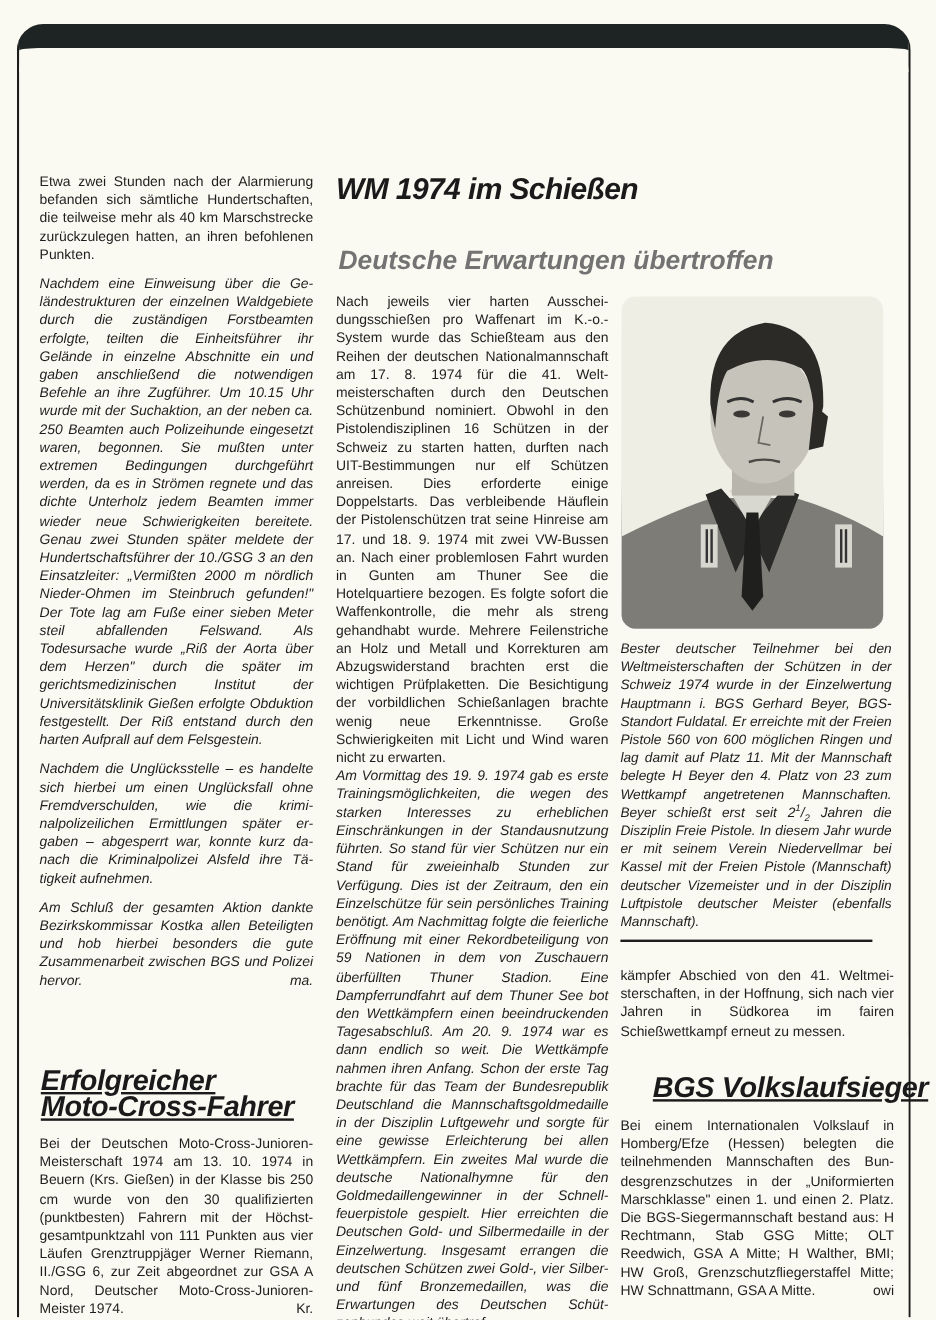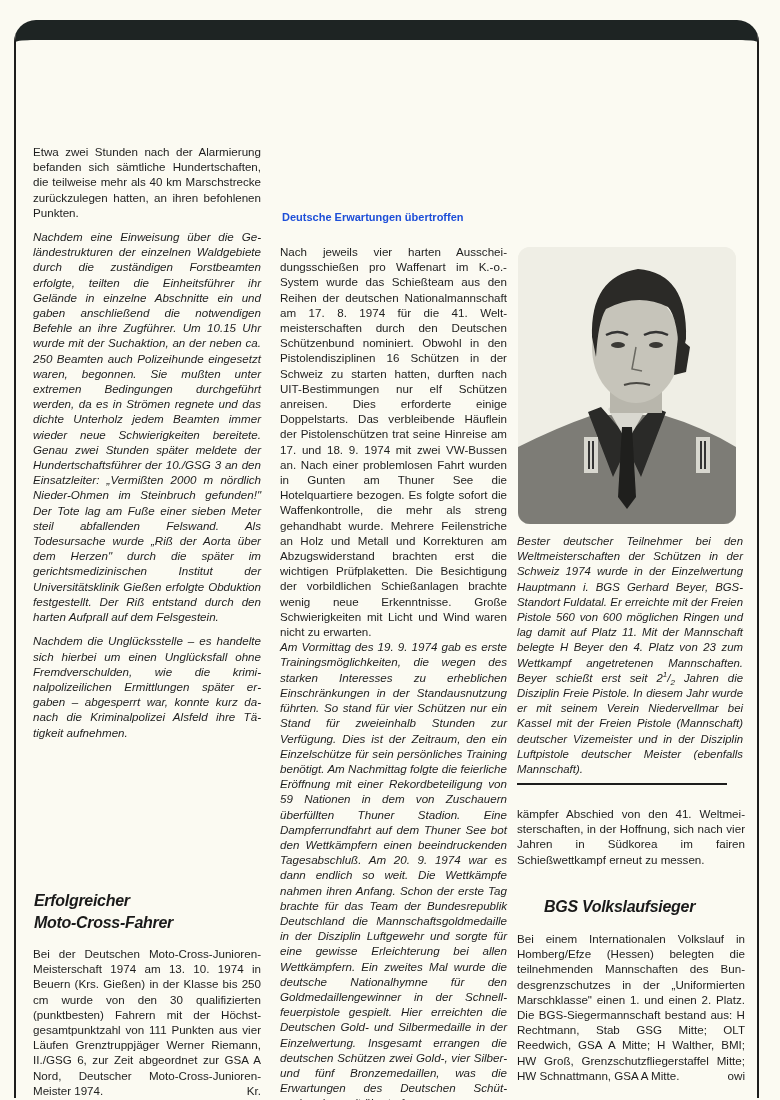--- a/index.html
+++ b/index.html
@@ -31,67 +31,69 @@
   .col-right { left: 517px; width: 228px; }
   .headline {
     position: absolute; left: 280px; top: 144px; width: 460px;
     font-family: "Liberation Sans", sans-serif;
     font-weight: bold; font-style: italic;
     font-size: 25px; line-height: 28px; letter-spacing: -0.5px;
     color: #1a1a1a;
   }
   .subhead {
     position: absolute; left: 282px; top: 207px; width: 460px;
-    font-weight: bold; font-size: 11px; line-height: 20px;
-    color: #1d4ed8;
+    font-weight: bold; font-style: italic; font-size: 22px; line-height: 20px;
+    color: #737373;
   }
   .photo {
     position: absolute; left: 518px; top: 247px; width: 218px; height: 277px;
     border-radius: 12px;
     background: linear-gradient(180deg, #f0efe6 0%, #e7e6dc 55%, #8d8c85 70%, #76756f 100%);
     overflow: hidden;
   }
   .photo svg { display: block; }
   .caption {
     position: absolute; left: 517px; top: 534px; width: 226px;
     font-style: italic; font-size: 11.4px; line-height: 15.2px; text-align: justify;
   }
   .caption p { margin: 0; }
   .rule {
     position: absolute; left: 517px; top: 783px; width: 210px; height: 2px; background: #1d1d1d;
   }
   .section-head {
     position: absolute; font-weight: bold; font-style: italic;
-    font-size: 16px; line-height: 22px; letter-spacing: -0.3px; color: #1a1a1a;
+    font-size: 24px; line-height: 22px; letter-spacing: -0.3px; color: #1a1a1a; text-decoration: underline;
   }
   .page-number { position: absolute; left: 745px; top: 1074px; font-size: 8px; font-weight: normal; margin-top: 48px; }
   .sig { float: right; }
   sup, sub { font-size: 8px; line-height: 0; }
 </style>
 </head>
 <body>
 
 <div class="frame"></div>
 <div class="frame-inner"></div>
 
 <div class="col col-left">
   <p>Etwa zwei Stunden nach der Alarmie­rung befanden sich sämtliche Hundert­schaften, die teilweise mehr als 40 km Marschstrecke zurückzulegen hatten, an ihren befohlenen Punkten.</p>
   <p>Nachdem eine Einweisung über die Ge­ländestrukturen der einzelnen Waldge­biete durch die zuständigen Forstbeam­ten erfolgte, teilten die Einheitsführer ihr Gelände in einzelne Abschnitte ein und gaben anschließend die notwendigen Befehle an ihre Zugführer. Um 10.15 Uhr wurde mit der Suchaktion, an der neben ca. 250 Beamten auch Polizeihunde ein­gesetzt waren, begonnen. Sie mußten unter extremen Bedingungen durchge­führt werden, da es in Strömen regnete und das dichte Unterholz jedem Beam­ten immer wieder neue Schwierigkeiten bereitete. Genau zwei Stunden später meldete der Hundertschaftsführer der 10./GSG 3 an den Einsatzleiter: „Ver­mißten 2000 m nördlich Nieder-Ohmen im Steinbruch gefunden!" Der Tote lag am Fuße einer sieben Meter steil abfal­lenden Felswand. Als Todesursache wurde „Riß der Aorta über dem Herzen" durch die später im gerichtsmedizini­schen Institut der Universitätsklinik Gie­ßen erfolgte Obduktion festgestellt. Der Riß entstand durch den harten Aufprall auf dem Felsgestein.</p>
   <p>Nachdem die Unglücksstelle – es han­delte sich hierbei um einen Unglücksfall ohne Fremdverschulden, wie die krimi­nalpolizeilichen Ermittlungen später er­gaben – abgesperrt war, konnte kurz da­nach die Kriminalpolizei Alsfeld ihre Tä­tigkeit aufnehmen.</p>
+  <p><span>Am Schluß der gesamten Aktion dankte Bezirkskommissar Kostka allen Beteilig­ten und hob hierbei besonders die gute Zusammenarbeit zwischen BGS und Po­lizei hervor.</span> <span class="sig">ma.</span></p>
 </div>
 
 <div class="section-head" style="left:34px; top:890px; width:230px;">
   <div>Erfolgreicher</div>
   <div>Moto-Cross-Fahrer</div>
 </div>
 <div class="col col-left" style="top:946px;">
   <p><span>Bei der Deutschen Moto-Cross-Junio­ren-Meisterschaft 1974 am 13. 10. 1974 in Beuern (Krs. Gießen) in der Klasse bis 250 cm wurde von den 30 qualifizierten (punktbesten) Fahrern mit der Höchst­gesamtpunktzahl von 111 Punkten aus vier Läufen Grenztruppjäger Werner Riemann, II./GSG 6, zur Zeit abgeordnet zur GSA A Nord, Deutscher Moto-Cross-Junioren-Meister 1974.</span> <span class="sig">Kr.</span></p>
 </div>
 
 <div class="headline">
+  <div>WM 1974 im Schießen</div>
 </div>
 <div class="subhead">Deutsche Erwartungen übertroffen</div>
 
 <div class="col col-mid">
   <p>Nach jeweils vier harten Ausschei­dungsschießen pro Waffenart im K.-o.-System wurde das Schießteam aus den Reihen der deutschen Nationalmann­schaft am 17. 8. 1974 für die 41. Welt­meisterschaften durch den Deutschen Schützenbund nominiert. Obwohl in den Pistolendisziplinen 16 Schützen in der Schweiz zu starten hatten, durften nach UIT-Bestimmungen nur elf Schüt­zen anreisen. Dies erforderte einige Doppelstarts. Das verbleibende Häuflein der Pistolenschützen trat seine Hinreise am 17. und 18. 9. 1974 mit zwei VW-Bus­sen an. Nach einer problemlosen Fahrt wurden in Gunten am Thuner See die Hotelquartiere bezogen. Es folgte sofort die Waffenkontrolle, die mehr als streng gehandhabt wurde. Mehrere Feilenstri­che an Holz und Metall und Korrekturen am Abzugswiderstand brachten erst die wichtigen Prüfplaketten. Die Besichti­gung der vorbildlichen Schießanlagen brachte wenig neue Erkenntnisse. Gro­ße Schwierigkeiten mit Licht und Wind waren nicht zu erwarten.</p>
   <p class="tight">Am Vormittag des 19. 9. 1974 gab es er­ste Trainingsmöglichkeiten, die wegen des starken Interesses zu erheblichen Einschränkungen in der Standausnut­zung führten. So stand für vier Schützen nur ein Stand für zweieinhalb Stunden zur Verfügung. Dies ist der Zeitraum, den ein Einzelschütze für sein persönli­ches Training benötigt. Am Nachmittag folgte die feierliche Eröffnung mit einer Rekordbeteiligung von 59 Nationen in dem von Zuschauern überfüllten Thuner Stadion. Eine Dampferrundfahrt auf dem Thuner See bot den Wettkämpfern einen beeindruckenden Tagesabschluß. Am 20. 9. 1974 war es dann endlich so weit. Die Wettkämpfe nahmen ihren An­fang. Schon der erste Tag brachte für das Team der Bundesrepublik Deutsch­land die Mannschaftsgoldmedaille in der Disziplin Luftgewehr und sorgte für eine gewisse Erleichterung bei allen Wettkämpfern. Ein zweites Mal wurde die deutsche Nationalhymne für den Goldmedaillengewinner in der Schnell­feuerpistole gespielt. Hier erreichten die Deutschen Gold- und Silbermedaille in der Einzelwertung. Insgesamt errangen die deutschen Schützen zwei Gold-, vier Silber- und fünf Bronzemedaillen, was die Erwartungen des Deutschen Schüt­zenbundes weit übertraf.</p>
 
 </div>
 
 <div class="photo" title="Portrait of Hauptmann i. BGS Gerhard Beyer in uniform">

